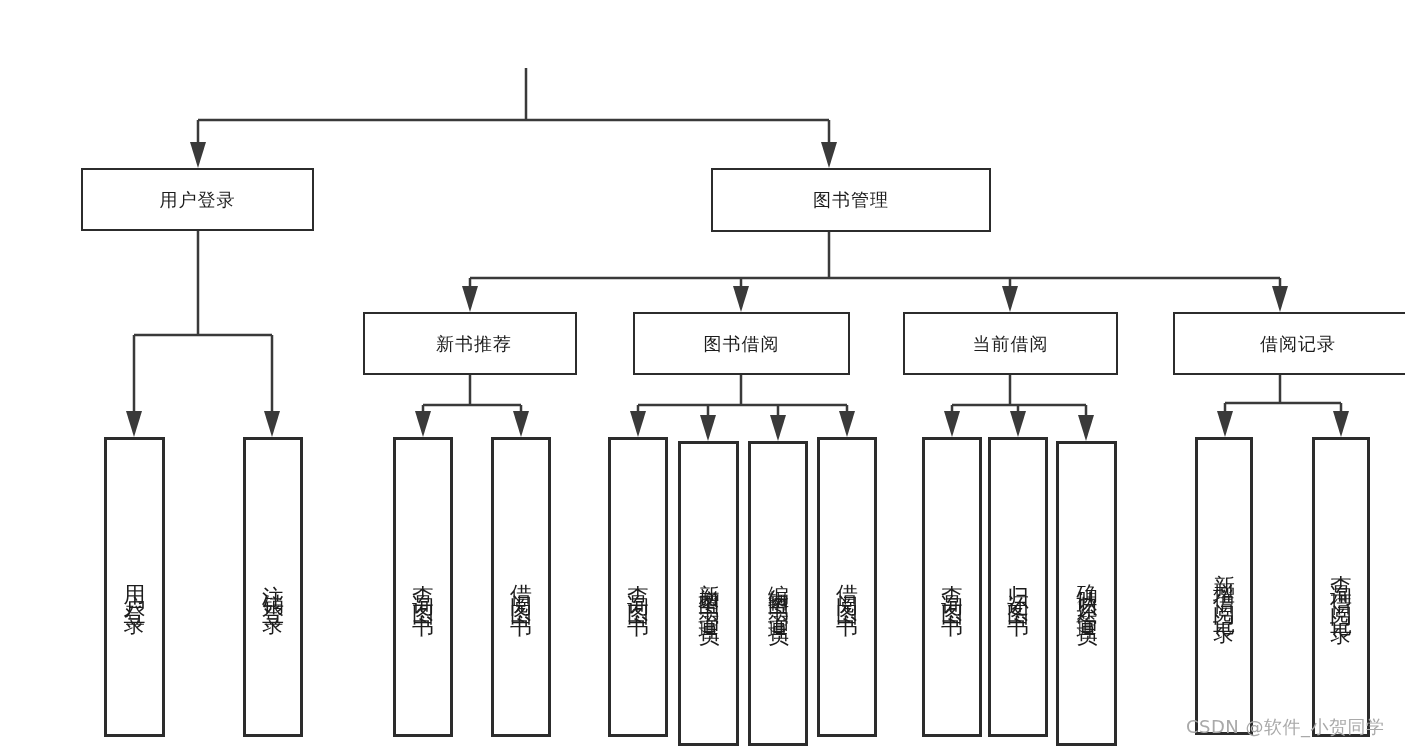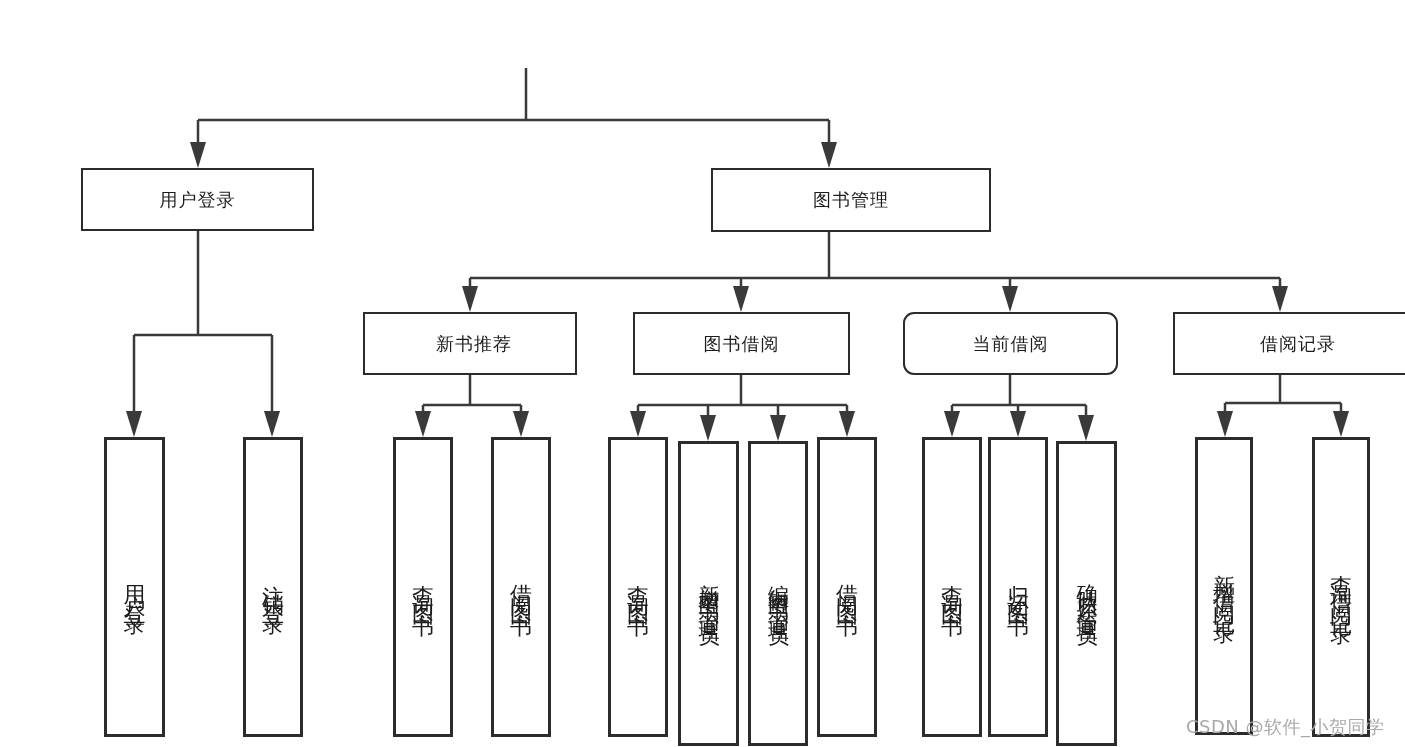--- a/index.html
+++ b/index.html
@@ -75,21 +75,21 @@
       <polygon fill="#3a3a3a" stroke="none" points="1333,411 1349,411 1341,437"></polygon>
     </g>
   </svg>
 
 
   <div class="node h-node" style="left:81px;top:168px;width:233px;height:63px;">用户登录</div>
   <div class="node h-node" style="left:711px;top:168px;width:280px;height:64px;">图书管理</div>
 
   <div class="node h-node" style="left:363px;top:312px;width:214px;height:63px;padding-left:8px;">新书推荐</div>
   <div class="node h-node" style="left:633px;top:312px;width:217px;height:63px;">图书借阅</div>
-  <div class="node h-node" style="left:903px;top:312px;width:215px;height:63px;border-radius:11px;">当前借阅</div>
+  <div class="node h-node" style="left:903px;top:312px;width:215px;height:63px;">当前借阅</div>
   <div class="node h-node" style="left:1173px;top:312px;width:250px;height:63px;">借阅记录</div>
 
   <div class="node leaf" style="left:104px;top:437px;width:61px;height:300px;">用户登录</div>
   <div class="node leaf" style="left:243px;top:437px;width:60px;height:300px;">注销登录</div>
 
   <div class="node leaf" style="left:393px;top:437px;width:60px;height:300px;">查询图书</div>
   <div class="node leaf" style="left:491px;top:437px;width:60px;height:300px;">借阅图书</div>
 
   <div class="node leaf" style="left:608px;top:437px;width:60px;height:300px;">查询图书</div>
   <div class="node leaf long" style="left:678px;top:441px;width:61px;height:305px;">新增图书（管理员）</div>

